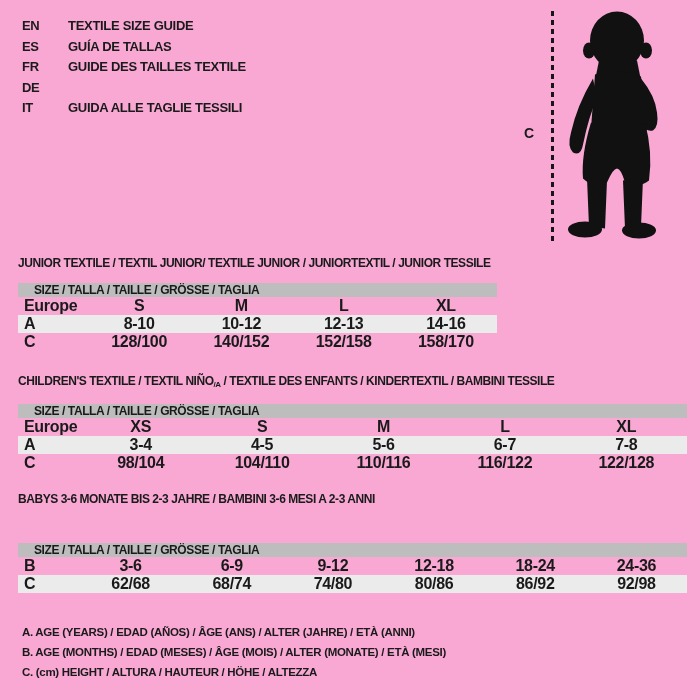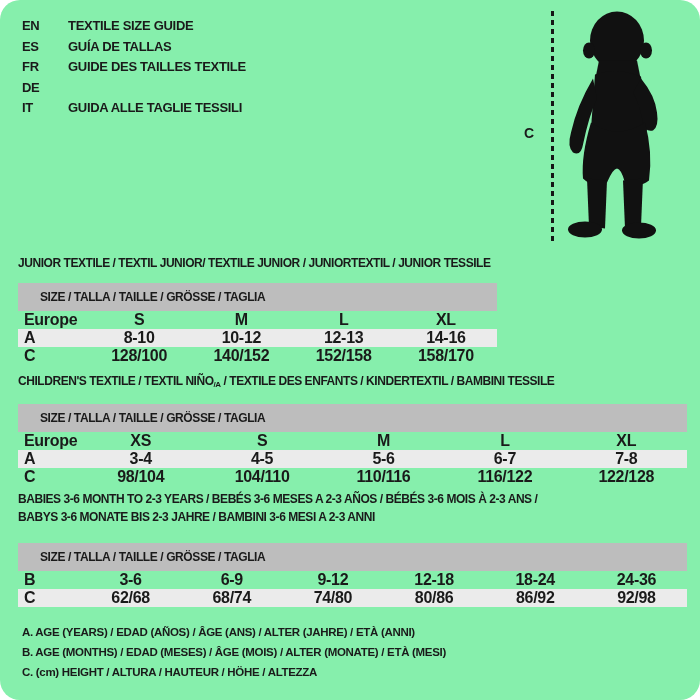--- a/index.html
+++ b/index.html
@@ -1,34 +1,34 @@
 <!DOCTYPE html>
 <html><head>
 <meta charset="utf-8">
 <style>
   html,body{margin:0;padding:0;}
   .canvas{
-    position:relative;width:700px;height:700px;background:#86efac;
-    font-family:"Liberation Sans",sans-serif;color:#1a1a1a;overflow:hidden;border-radius:20px;
+    position:relative;width:700px;height:700px;background:#f9a8d4;
+    font-family:"Liberation Sans",sans-serif;color:#1a1a1a;overflow:hidden;
   }
   
   .lang{position:absolute;left:22px;top:16px;}
   .lang-row{display:flex;line-height:20.5px;font-weight:700;font-size:13px;letter-spacing:-0.3px;white-space:nowrap;}
   .lang-code{width:46px;}
   
   .dash-line{position:absolute;left:551px;top:11px;width:3px;height:233px;
     background:repeating-linear-gradient(to bottom,#161616 0 5px,transparent 5px 9px);}
   .c-label{position:absolute;left:524px;top:125px;font-weight:700;font-size:14px;}
   .baby-svg{position:absolute;left:563px;top:10px;width:100px;height:229px;}
   
   .tbl-title{position:absolute;font-weight:700;font-size:12px;letter-spacing:-0.45px;white-space:nowrap;line-height:18px;}
   .subsc{font-size:8px;vertical-align:-2px;}
   .tbl{position:absolute;}
-  .size-band{background:#bdbdbd;height:28px;display:flex;align-items:center;
-    padding-left:22px;font-weight:700;font-size:12px;letter-spacing:-0.4px;}
+  .size-band{background:#bdbdbd;height:14px;display:flex;align-items:center;
+    padding-left:16px;font-weight:700;font-size:12px;letter-spacing:-0.4px;}
   .tbody .trow{display:grid;height:18px;align-items:center;font-weight:700;font-size:16px;letter-spacing:-0.3px;}
   .tbody .trow:nth-child(even){background:#ebebeb;}
   .cols4{grid-template-columns:70px repeat(4,1fr);}
   .cols5{grid-template-columns:62px repeat(5,1fr);}
   .cols6{grid-template-columns:62px repeat(6,1fr);}
   .tlabel{padding-left:6px;text-align:left;}
   .tcell{text-align:center;}
   .t1-title{left:18px;top:254px;}
   .t1{left:18px;top:283px;width:479px;}
   .t2-title{left:18px;top:372px;}
@@ -140,21 +140,20 @@
         <div class="tcell">98/104</div>
         <div class="tcell">104/110</div>
         <div class="tcell">110/116</div>
         <div class="tcell">116/122</div>
         <div class="tcell">122/128</div>
       </div>
     </div>
   </div>
 
   <div class="tbl-title t3-title">
-    <div>BABIES 3-6 MONTH TO 2-3 YEARS / BEBÉS 3-6 MESES A 2-3 AÑOS / BÉBÉS 3-6 MOIS À 2-3 ANS /</div>
     <div>BABYS 3-6 MONATE BIS 2-3 JAHRE / BAMBINI 3-6 MESI A 2-3 ANNI</div>
   </div>
   <div class="tbl t3">
     <div class="size-band">SIZE / TALLA / TAILLE / GRÖSSE / TAGLIA</div>
     <div class="tbody">
       <div class="trow cols6">
         <div class="tlabel">B</div>
         <div class="tcell">3-6</div>
         <div class="tcell">6-9</div>
         <div class="tcell">9-12</div>

